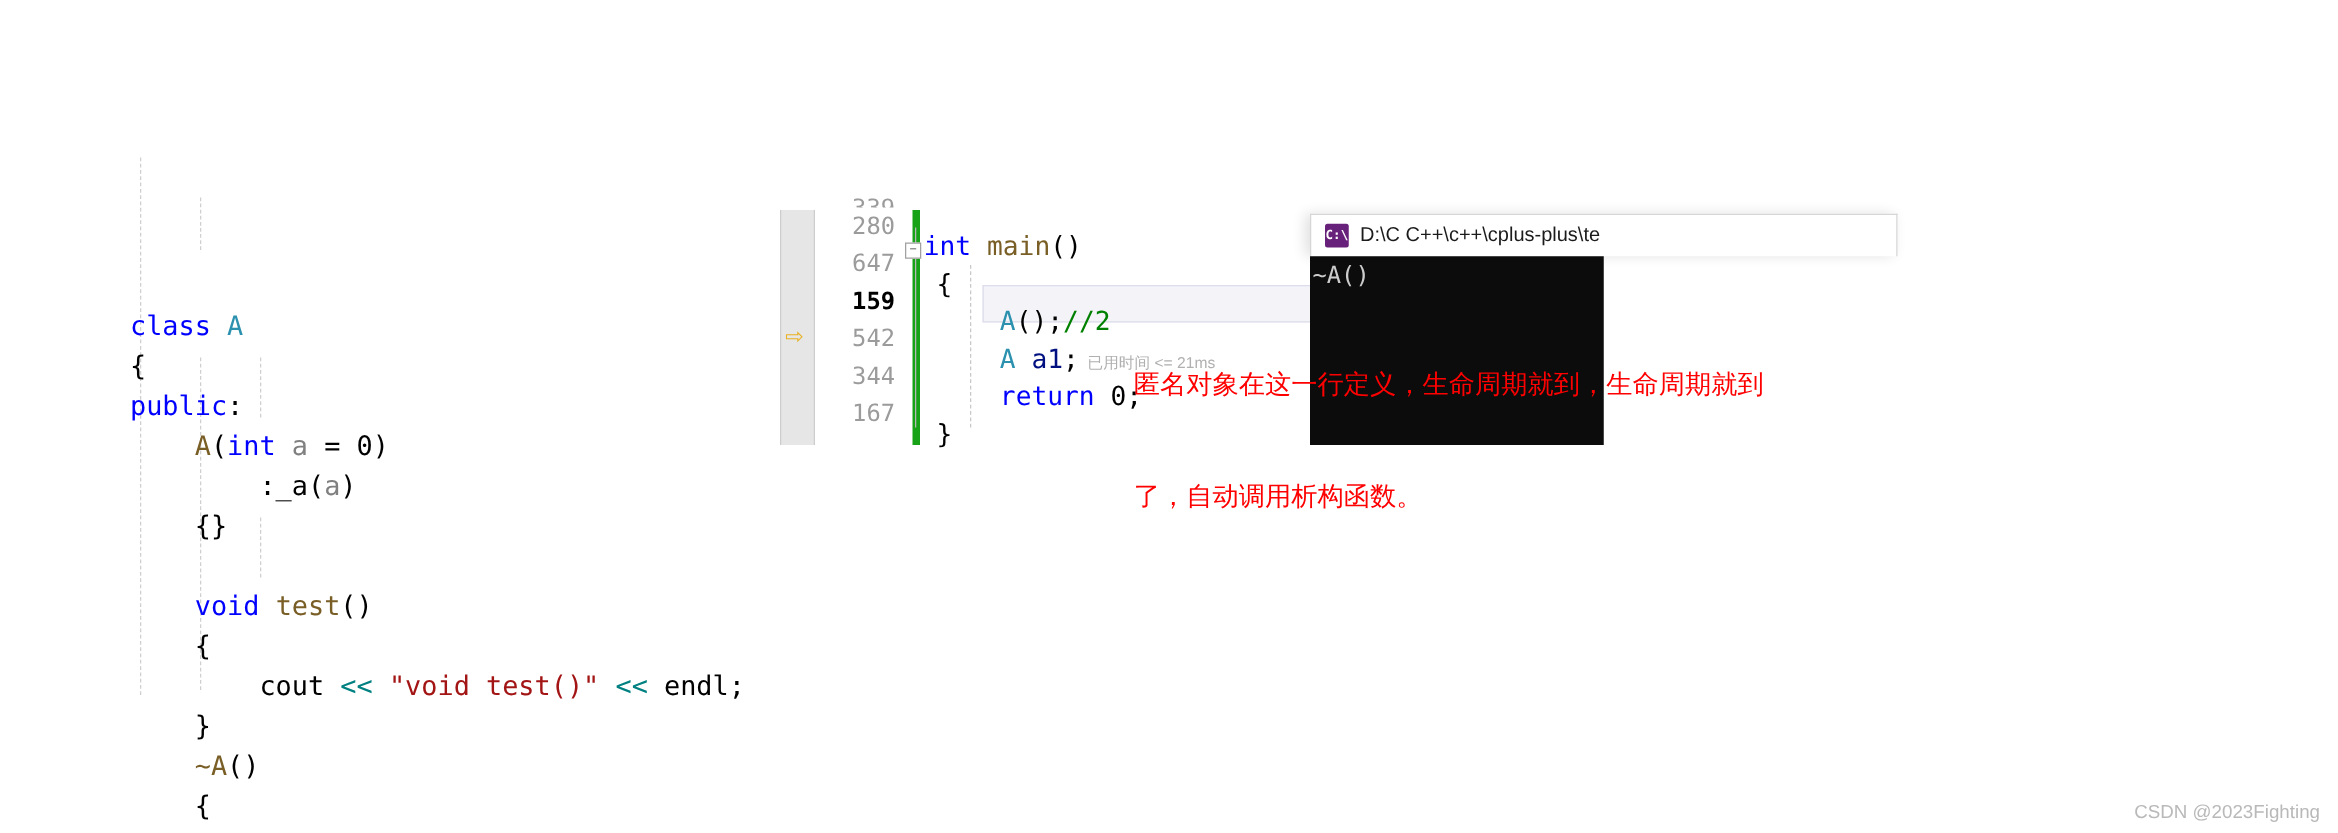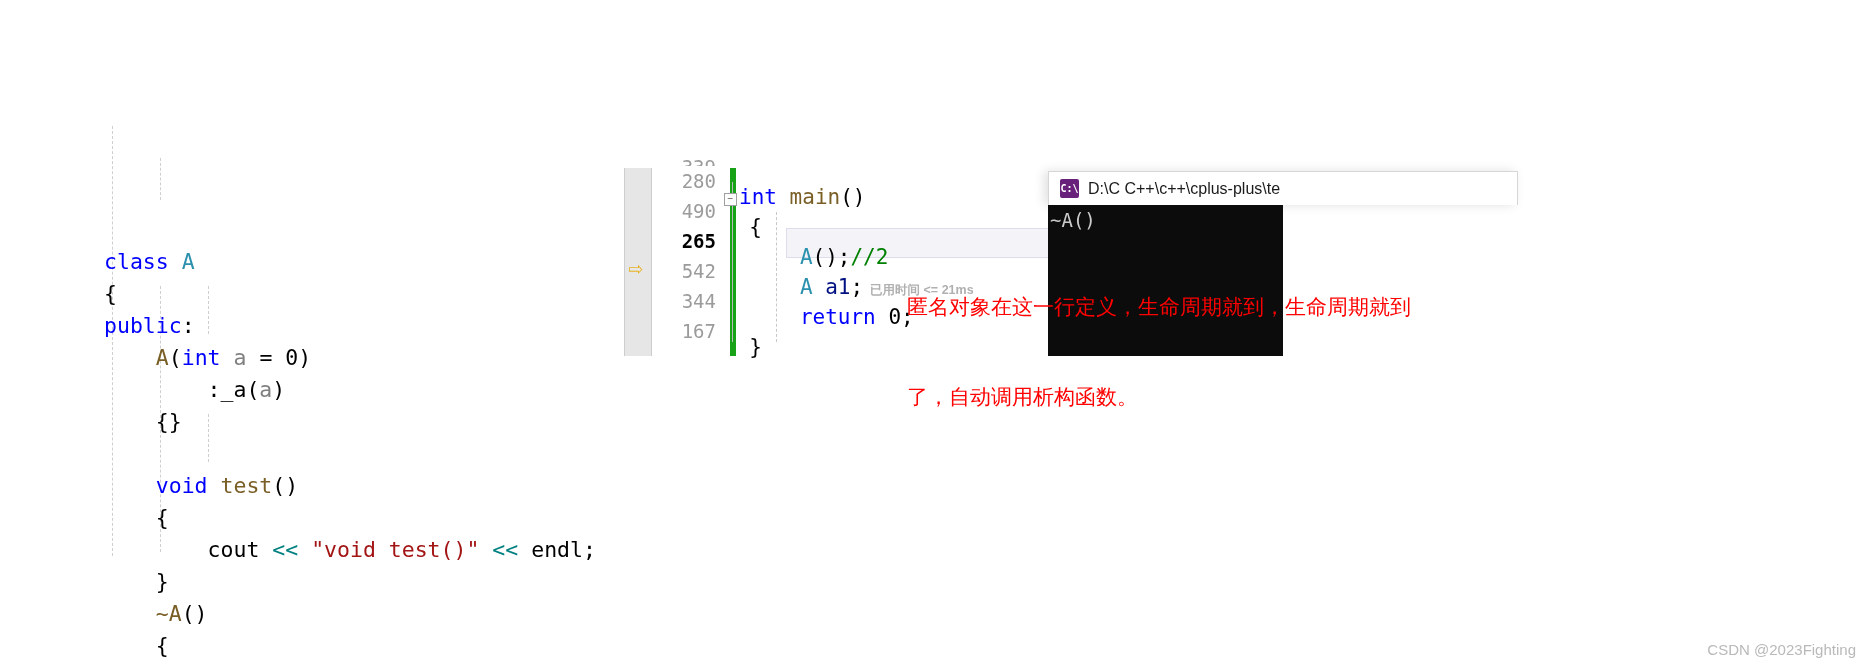--- a/index.html
+++ b/index.html
@@ -80,21 +80,20 @@
     position:absolute;left:52px;top:0;width:0;height:100%;
     border-left:1px dashed #c8c8c8;
   }
   #hl-line{
     position:absolute;left:162px;top:60px;width:420px;height:30px;
     background:#f3f3f8;border:1px solid #dcdcea;box-sizing:border-box;
   }
   .inline-diag{
     color:#b0b0b0;font-size:12.5px;
     font-family:"Liberation Sans",sans-serif;
-    font-weight:bold;
   }
   
   #console-win{
     position:absolute;left:1048px;top:171px;width:470px;height:185px;
   }
   #console-title{
     position:absolute;left:0;top:0;width:100%;height:34px;
     background:#ffffff;border:1px solid #d6d6d6;border-bottom:none;
     box-sizing:border-box;display:flex;align-items:center;
     box-shadow:-4px 0 10px rgba(0,0,0,0.12);
@@ -149,22 +148,22 @@
 
 <div id="editor">
 
   <div id="indicator-margin">
     <div id="exec-arrow">⇨</div>
   </div>
 
   <div id="gutter" style="top: -16px;">
       <span class="lnum clipped">339</span>
       <span class="lnum">280</span>
-      <span class="lnum">490</span>
-      <span class="lnum current">265</span>
+      <span class="lnum">647</span>
+      <span class="lnum current">159</span>
       <span class="lnum">542</span>
       <span class="lnum">344</span>
       <span class="lnum">167</span>
     </div>
 
   <div id="changebar"></div>
 
   <div id="hl-line"></div>
 
   <div id="code-lines"><span class="cl" style="height: 14px;">&nbsp;</span><span class="vline" style="top: 14px; height: 160px;"></span><span class="iguide" style="top: 44px; height: 130px;"></span><span class="cl"><span class="collapse-box">−</span><span style="color: rgb(0, 0, 255);">int</span><span style="color: rgb(0, 0, 0);"> </span><span style="color: rgb(121, 94, 38);">main</span><span style="color: rgb(0, 0, 0);">()</span></span><span class="cl"><span>  </span><span style="color: rgb(0, 0, 0);">{</span></span><span class="cl"><span>  </span><span style="color: rgb(0, 0, 0);">    </span><span style="color: rgb(43, 145, 175);">A</span><span style="color: rgb(0, 0, 0);">();</span><span style="color: rgb(0, 128, 0);">//2</span></span><span class="cl"><span>  </span><span style="color: rgb(0, 0, 0);">    </span><span style="color: rgb(43, 145, 175);">A</span><span style="color: rgb(0, 0, 0);"> </span><span style="color: rgb(0, 16, 128);">a1</span><span style="color: rgb(0, 0, 0);">;</span><span class="inline-diag">  已用时间 &lt;= 21ms</span></span><span class="cl"><span>  </span><span style="color: rgb(0, 0, 0);">    </span><span style="color: rgb(0, 0, 255);">return</span><span style="color: rgb(0, 0, 0);"> </span><span style="color: rgb(0, 0, 0);">0</span><span style="color: rgb(0, 0, 0);">;</span></span><span class="cl"><span>  </span><span style="color: rgb(0, 0, 0);">}</span></span></div>

